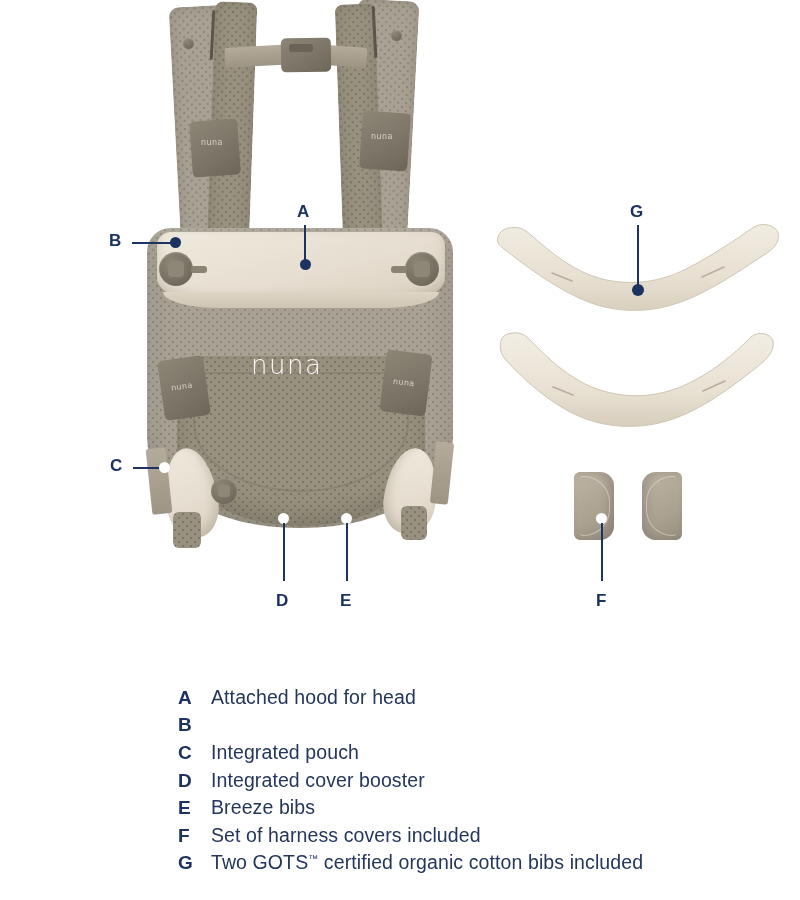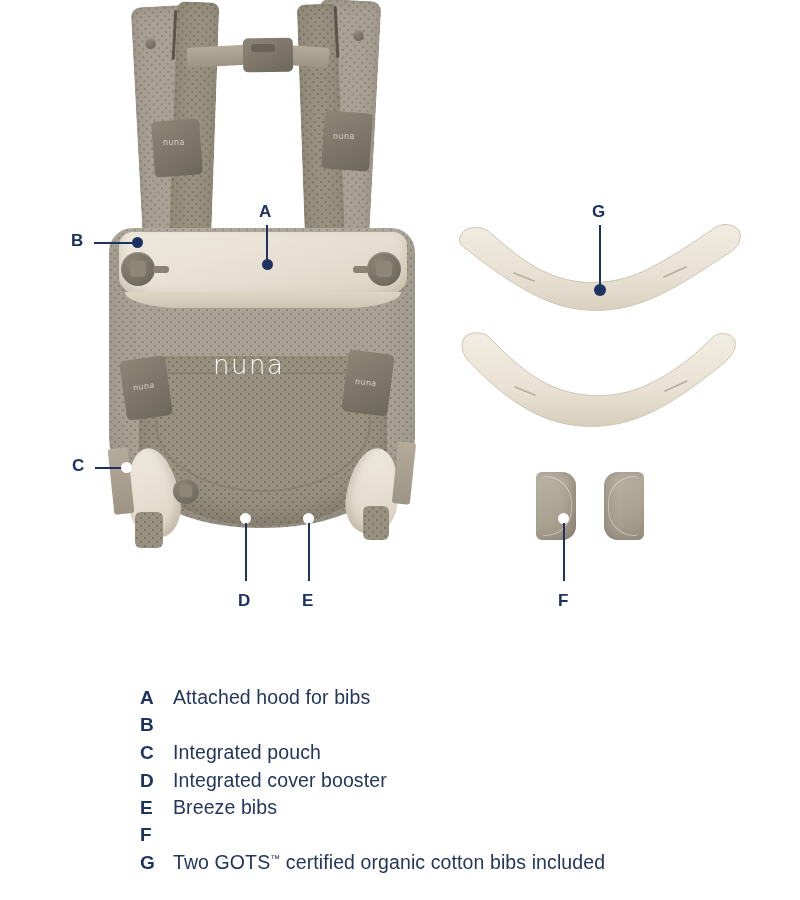--- a/index.html
+++ b/index.html
@@ -7,21 +7,21 @@
     margin: 0; padding: 0;
     background: #ffffff;
   }
   body {
     width: 800px; height: 900px;
     position: relative;
     font-family: "Liberation Sans", sans-serif;
     overflow: hidden;
   }
 
-  #stage { position: absolute; inset: 0; }
+  #stage { position: absolute; inset: 0; margin-left: 38px; }
 
   .fig { position: absolute; }
 
   
   .callout-letter {
     position: absolute;
     font-weight: bold;
     font-size: 17px;
     color: #1c3260;
     letter-spacing: .2px;
@@ -287,21 +287,21 @@
   <div class="callout-letter" style="left:558px; top:592px;">F</div>
 
   <div class="callout-letter" style="left:592px; top:203px;">G</div>
   <div class="leader v" style="left:599px; top:225px; height:62px;"></div>
   <div class="dot navy" style="left:594px; top:284px; width:12px; height:12px;"></div>
 
   <div id="legend">
 
     <div class="legend-row">
       <span class="legend-letter">A</span>
-      <span class="legend-text">Attached hood for bibs</span>
+      <span class="legend-text">Attached hood for head</span>
     </div>
 
     <div class="legend-row">
       <span class="legend-letter">B</span>
     </div>
 
     <div class="legend-row">
       <span class="legend-letter">C</span>
       <span class="legend-text">Integrated pouch</span>
     </div>
@@ -311,20 +311,21 @@
       <span class="legend-text">Integrated cover booster</span>
     </div>
 
     <div class="legend-row">
       <span class="legend-letter">E</span>
       <span class="legend-text">Breeze bibs</span>
     </div>
 
     <div class="legend-row">
       <span class="legend-letter">F</span>
+      <span class="legend-text">Set of harness covers included</span>
     </div>
 
     <div class="legend-row">
       <span class="legend-letter">G</span>
       <span class="legend-text"><span>Two GOTS</span><sup>™</sup><span> certified organic cotton bibs included</span></span>
     </div>
 
   </div>
 </div>
 

